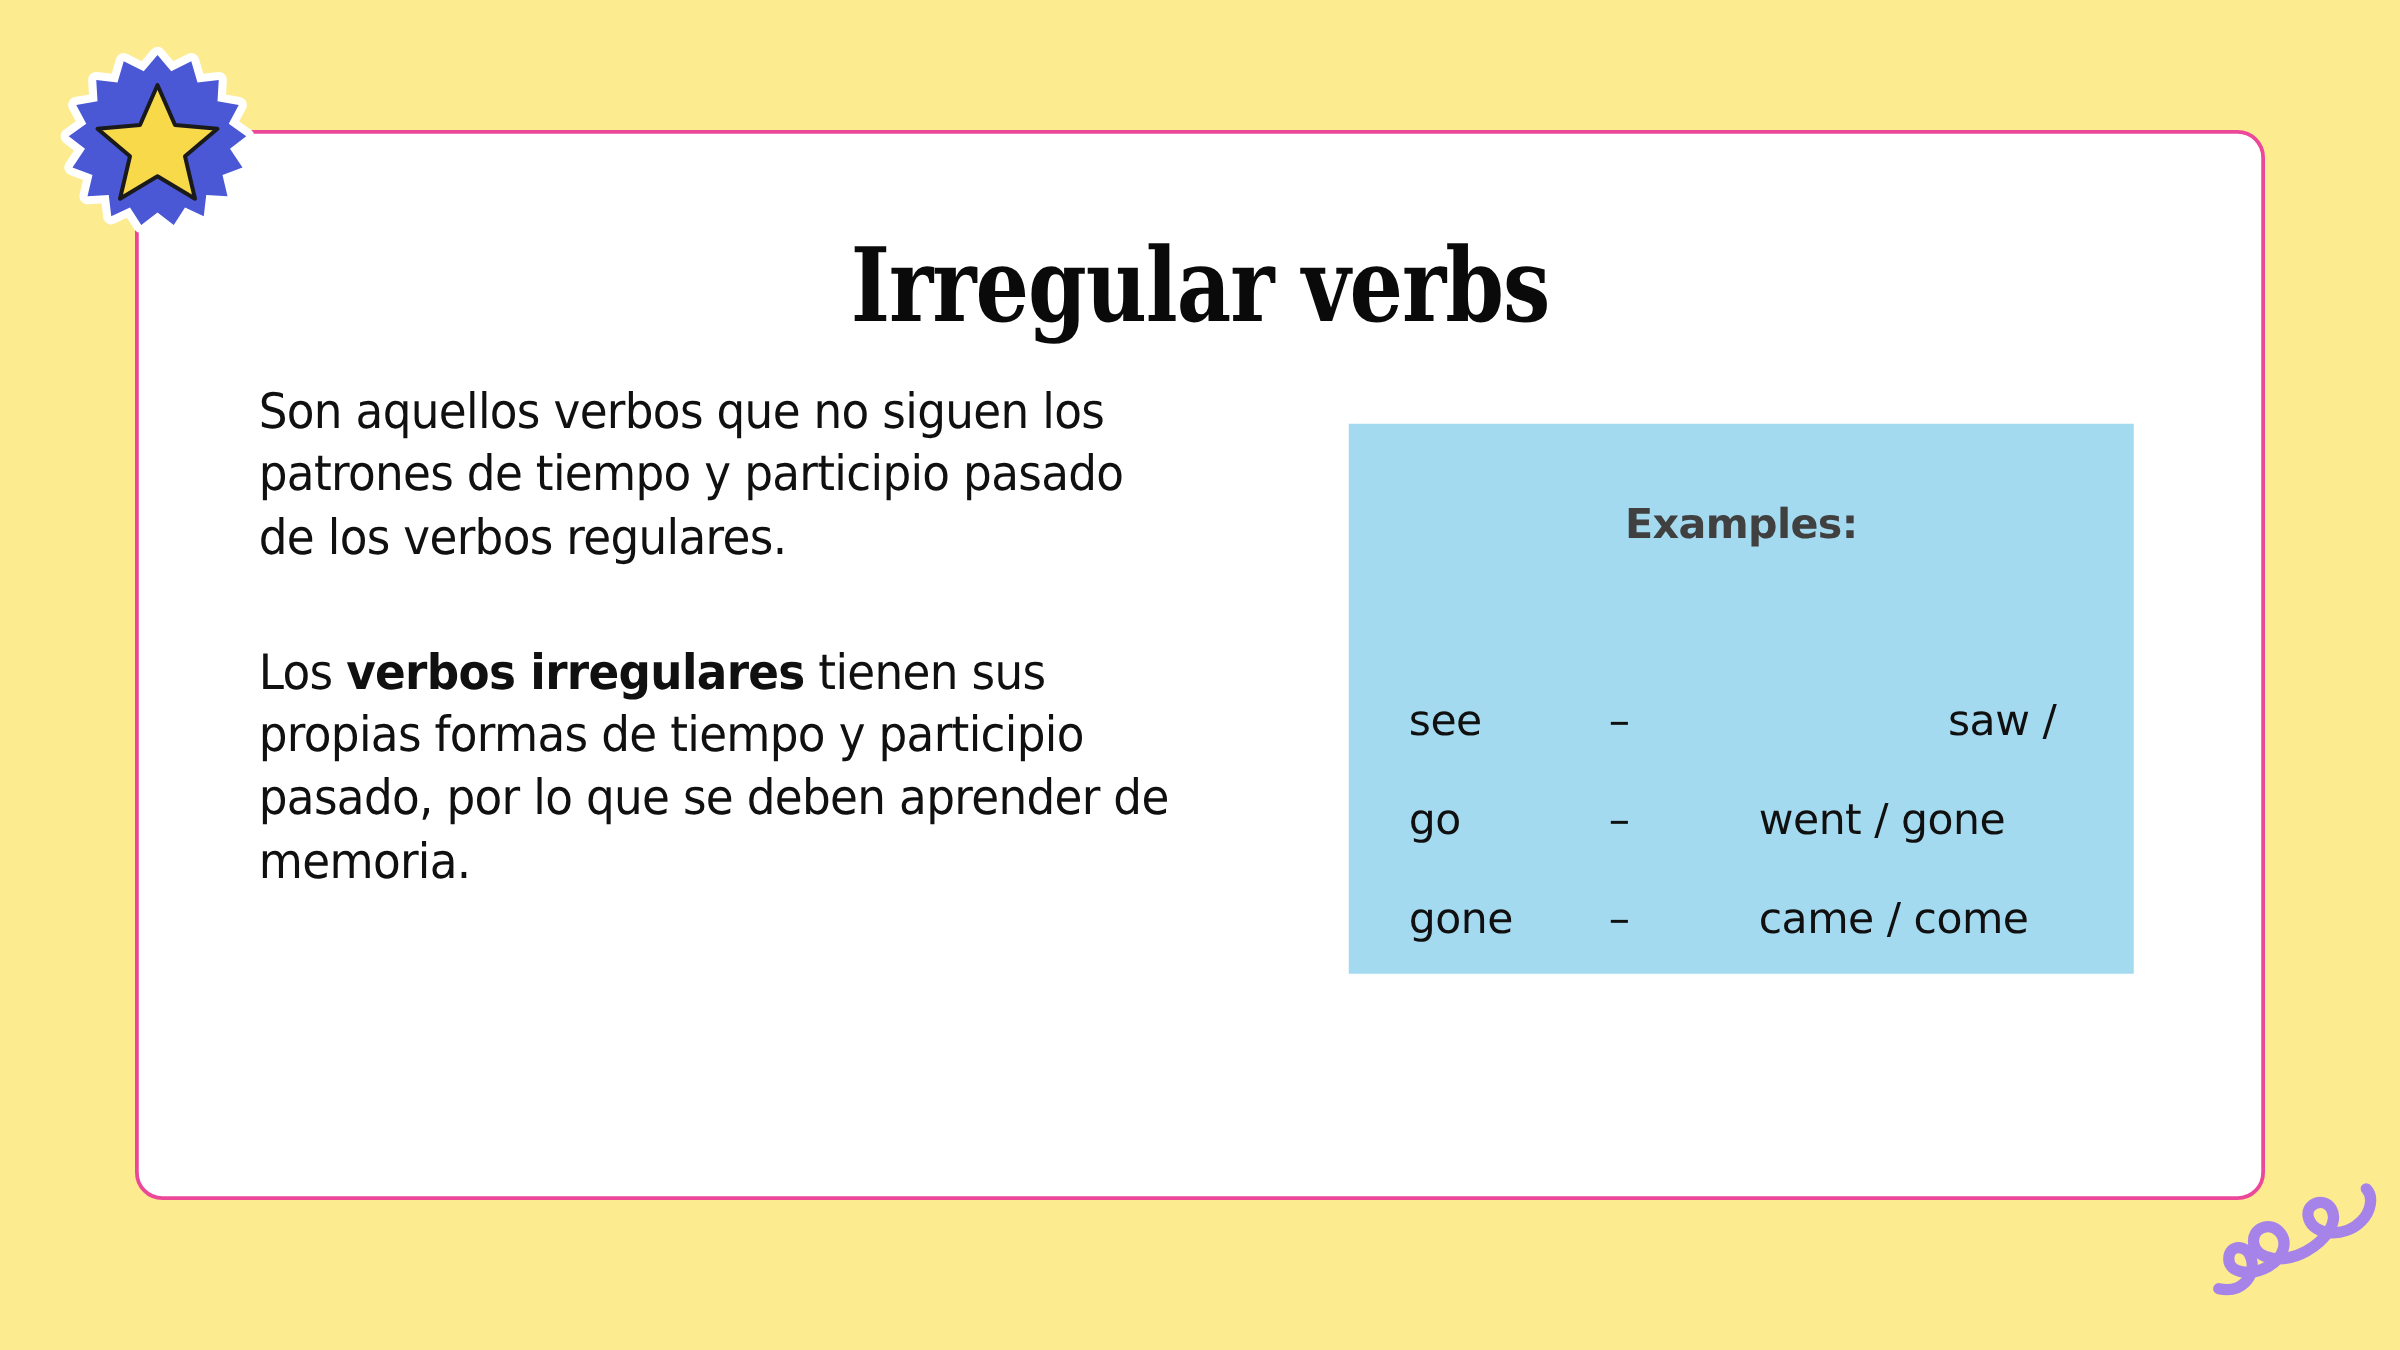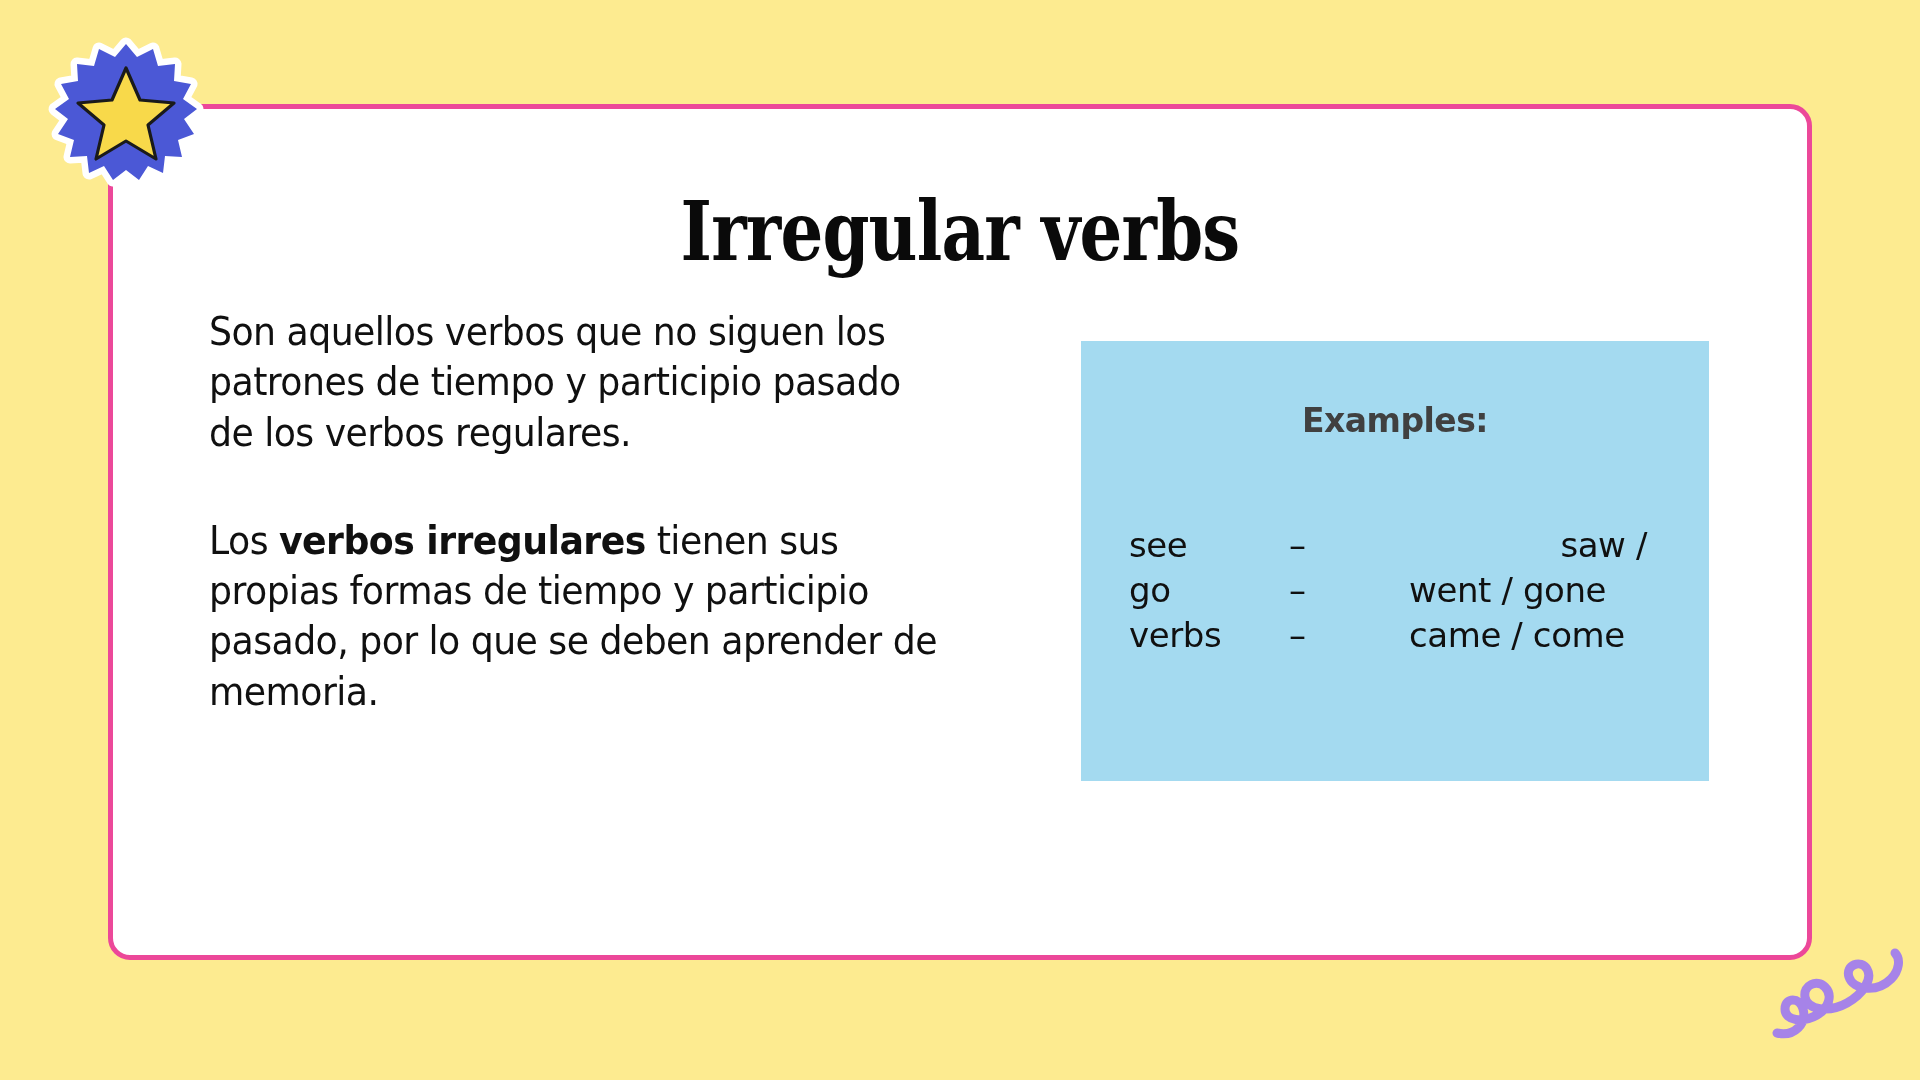--- a/index.html
+++ b/index.html
@@ -16,21 +16,21 @@
   }
 
   
   #slide-card {
     position: absolute;
     left: 108px;
     top: 104px;
     width: 1704px;
     height: 856px;
     background: #ffffff;
-    border: 5px solid #ec4899;
+    border: 3px solid #ec4899;
     border-radius: 22px;
     box-sizing: border-box;
   }
 
   
   #slide-title {
     position: absolute;
     left: 0;
     top: 20px;
     width: 100%;
@@ -103,20 +103,21 @@
     font-size: 34px;
     line-height: 1.33;
     color: #101010;
     letter-spacing: -0.4px;
   }
   .verb-row {
     display: flex;
     width: 100%;
     flex-wrap: wrap;
     align-items: baseline;
+    margin-top: 34px;
   }
   .verb-base {
     width: 160px;
     flex: 0 0 160px;
   }
   .verb-dash {
     width: 120px;
     flex: 0 0 120px;
     text-align: left;
   }
@@ -191,21 +192,21 @@
         <span class="verb-forms">saw /</span>
       </div>
 
       <div class="verb-row" id="verb-row-1">
         <span class="verb-base">go</span>
         <span class="verb-dash">–</span>
         <span class="verb-forms">went / gone</span>
       </div>
 
       <div class="verb-row" id="verb-row-2">
-        <span class="verb-base">verbs</span>
+        <span class="verb-base">gone</span>
         <span class="verb-dash">–</span>
         <span class="verb-forms">came / come</span>
       </div>
 
     </div>
   </div>
 
   <div id="squiggle-decoration">
     <svg viewBox="0 0 130 110" xmlns="http://www.w3.org/2000/svg">
       <path d="M 4 106

